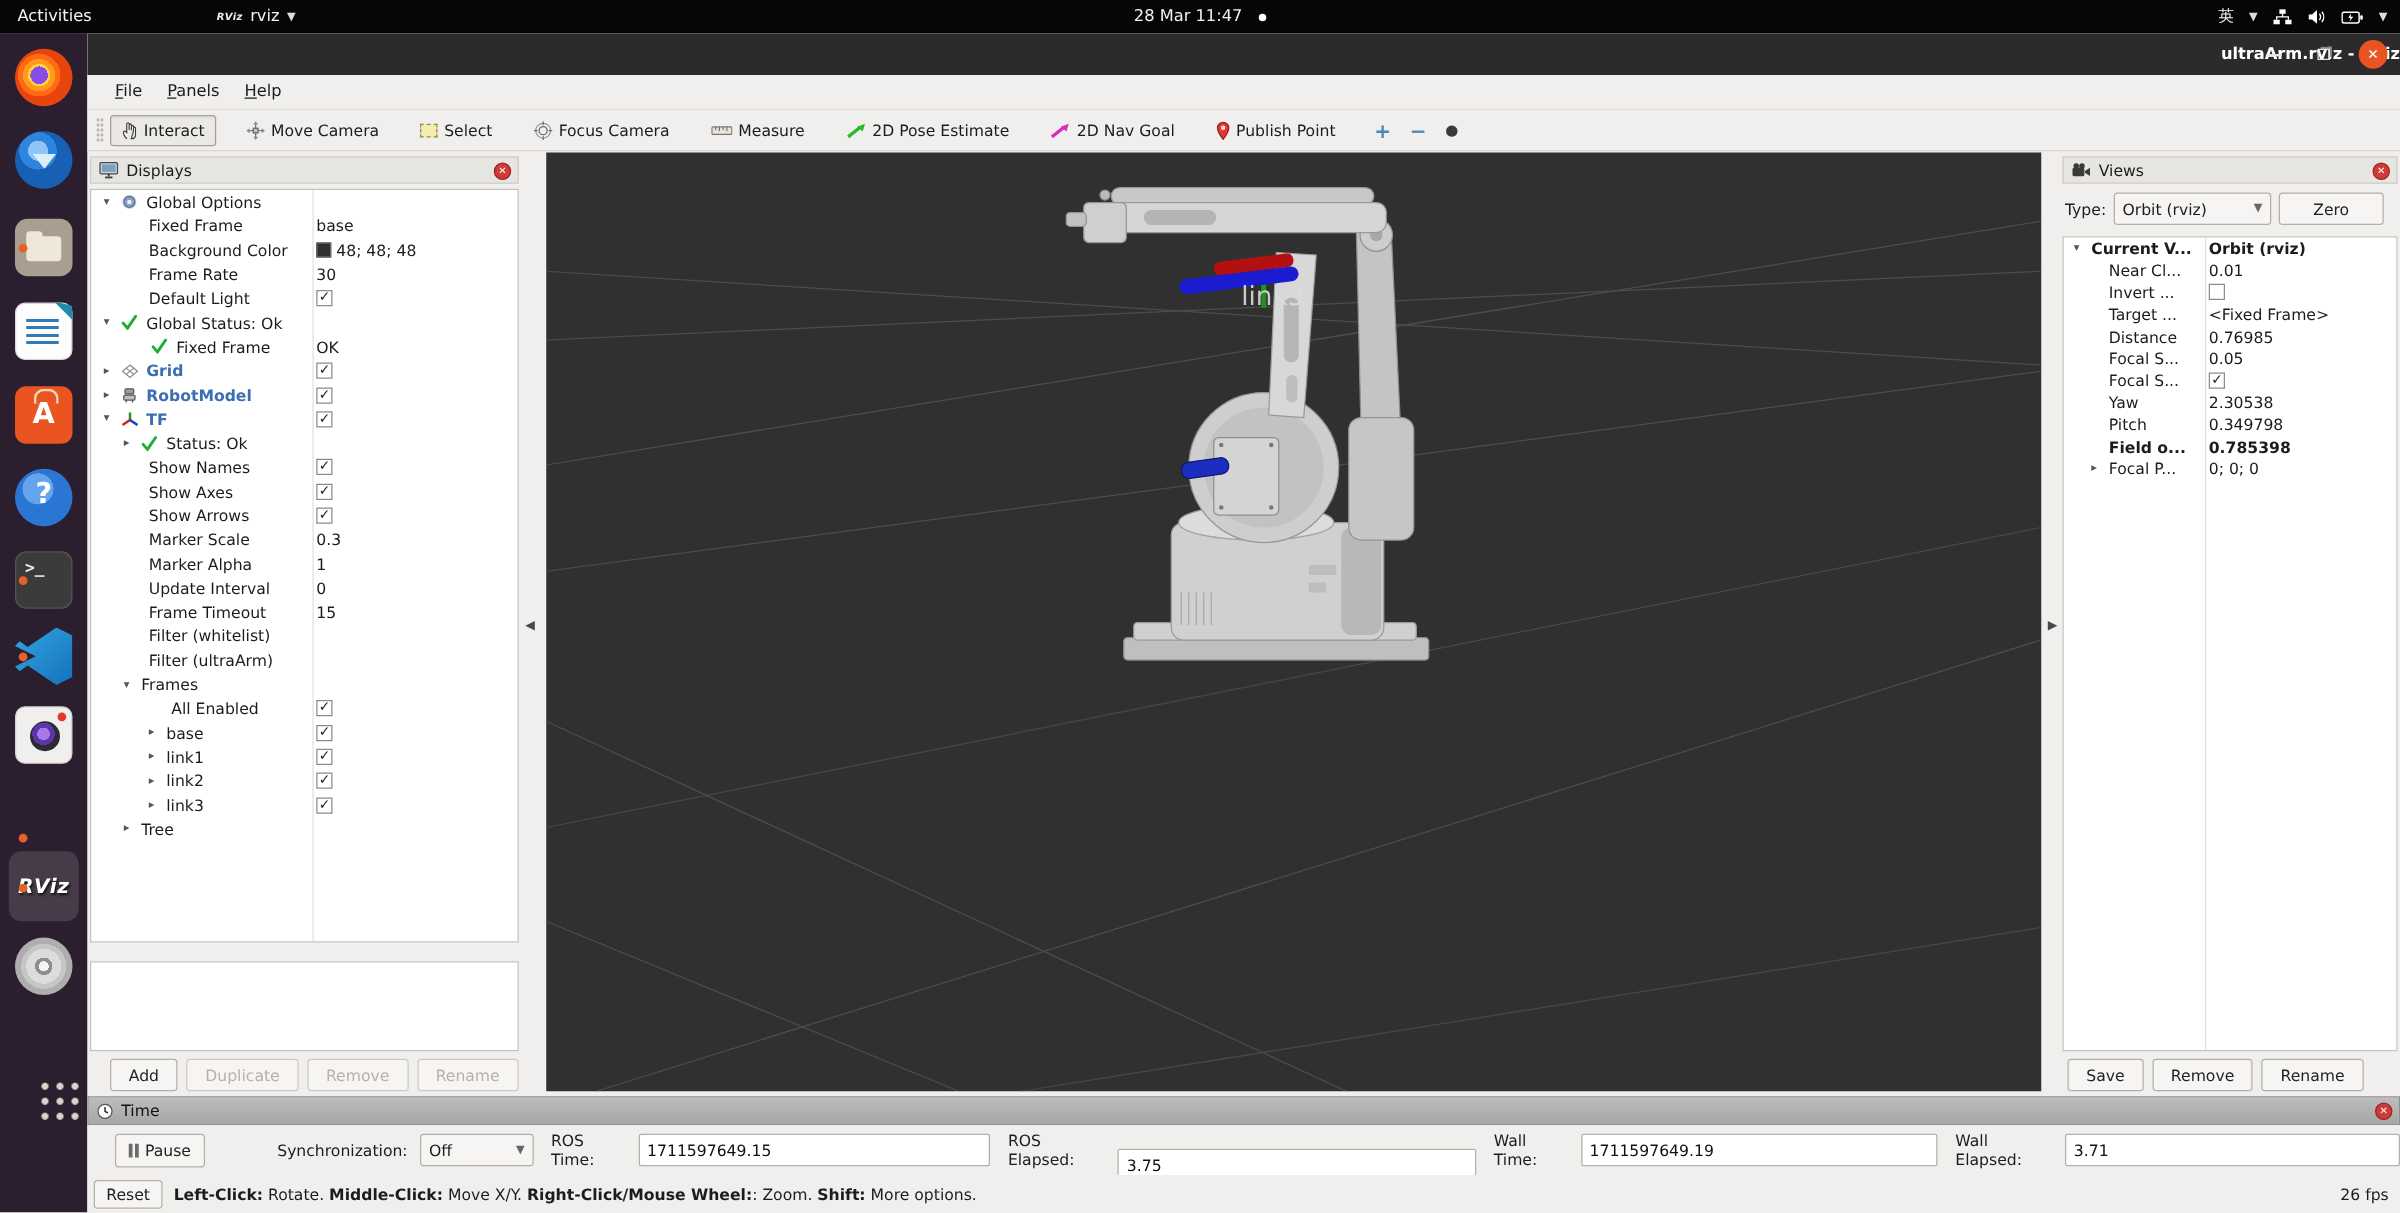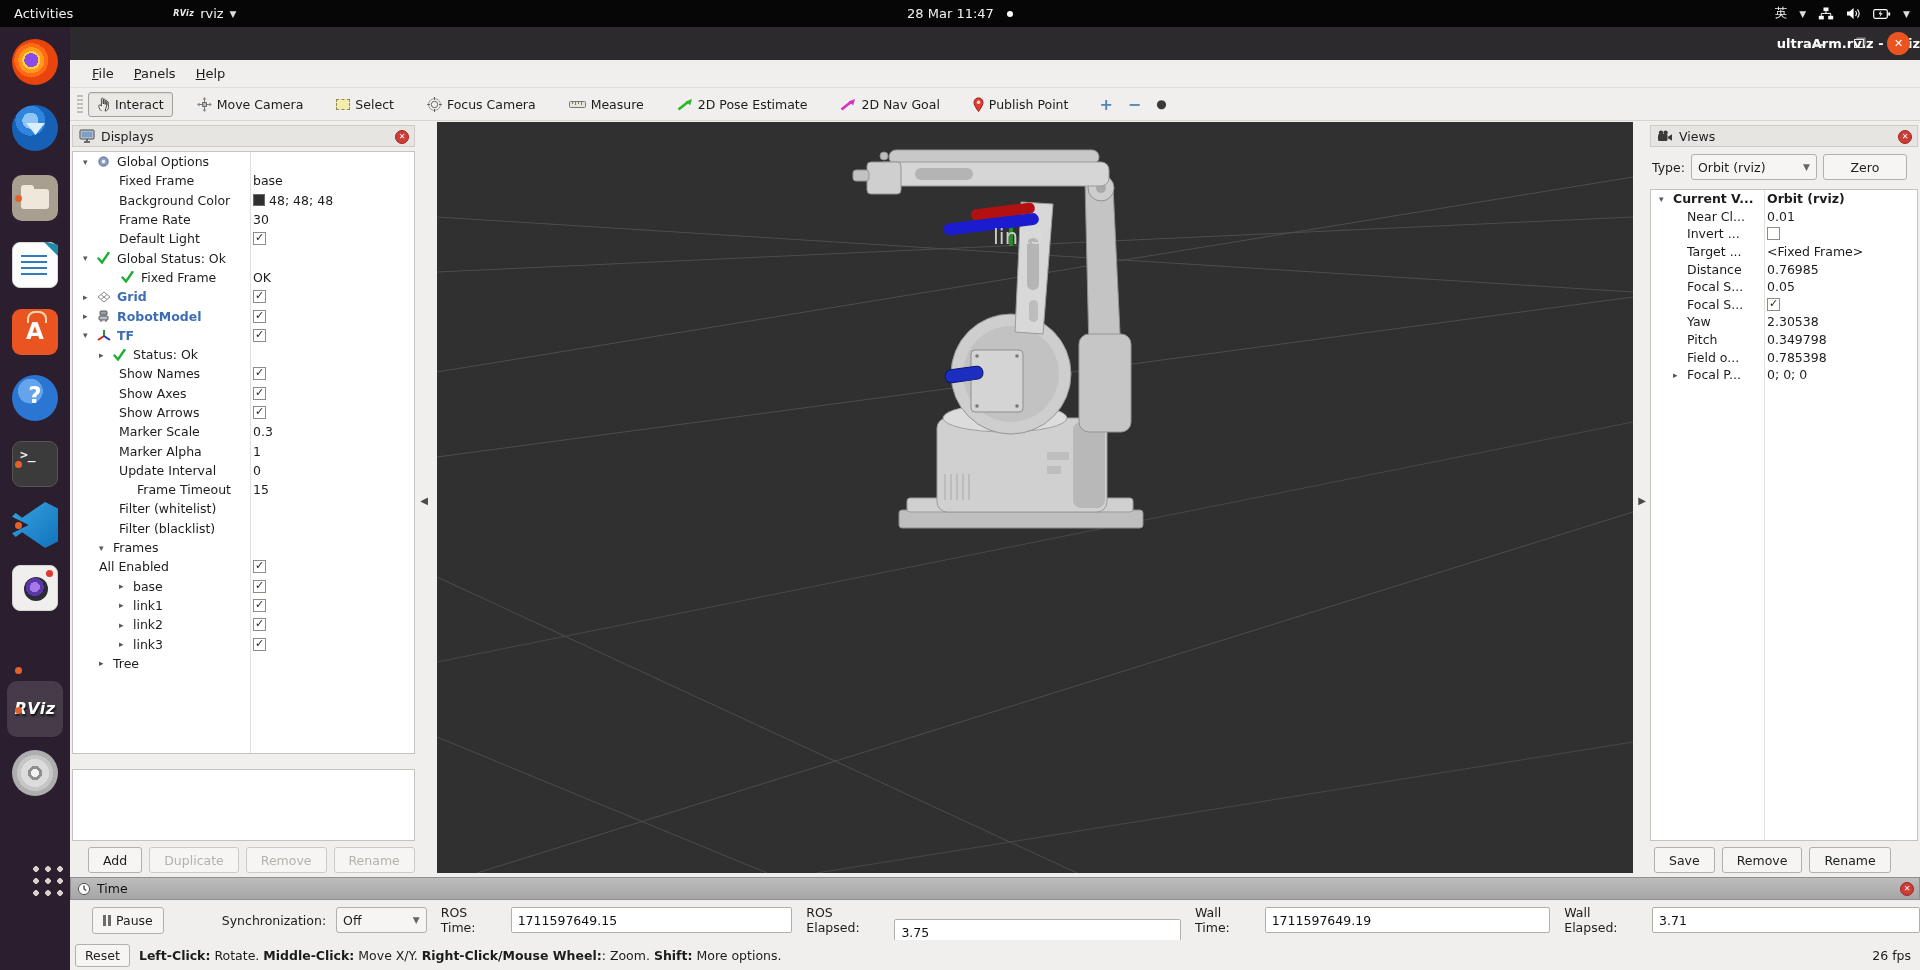--- a/index.html
+++ b/index.html
@@ -476,37 +476,37 @@
             <span class="vcell">
               <span>1</span>
             </span>
           </div>
           <div class="trow " style="padding-left: 46px;">
             <span class="lbl">Update Interval</span>
             <span class="vcell">
               <span>0</span>
             </span>
           </div>
-          <div class="trow " style="padding-left: 64px;">
+          <div class="trow " style="padding-left: 46px;">
             <span class="lbl">Frame Timeout</span>
             <span class="vcell">
               <span>15</span>
             </span>
           </div>
           <div class="trow " style="padding-left: 46px;">
             <span class="lbl">Filter (whitelist)</span>
           </div>
           <div class="trow " style="padding-left: 46px;">
-            <span class="lbl">Filter (blacklist)</span>
+            <span class="lbl">Filter (ultraArm)</span>
           </div>
           <div class="trow " style="padding-left: 26px;">
             <span class="arr">▾</span>
             <span class="lbl">Frames</span>
           </div>
-          <div class="trow " style="padding-left: 26px;">
+          <div class="trow " style="padding-left: 64px;">
             <span class="lbl">All Enabled</span>
             <span class="vcell">
               <span class="cb on"></span>
             </span>
           </div>
           <div class="trow " style="padding-left: 46px;">
             <span class="arr">▸</span>
             <span class="lbl">base</span>
             <span class="vcell">
               <span class="cb on"></span>
@@ -677,21 +677,21 @@
             <span class="vcell">
               <span>2.30538</span>
             </span>
           </div>
           <div class="trow vrow" style="padding-left: 36px;">
             <span class="lbl">Pitch</span>
             <span class="vcell">
               <span>0.349798</span>
             </span>
           </div>
-          <div class="trow vrow" style="padding-left: 36px;">
+          <div class="trow vrow" style="padding-left: 36px; font-weight: bold;">
             <span class="lbl">Field o...</span>
             <span class="vcell">
               <span>0.785398</span>
             </span>
           </div>
           <div class="trow vrow" style="padding-left: 22px;">
             <span class="arr">▸</span>
             <span class="lbl">Focal P...</span>
             <span class="vcell">
               <span>0; 0; 0</span>

